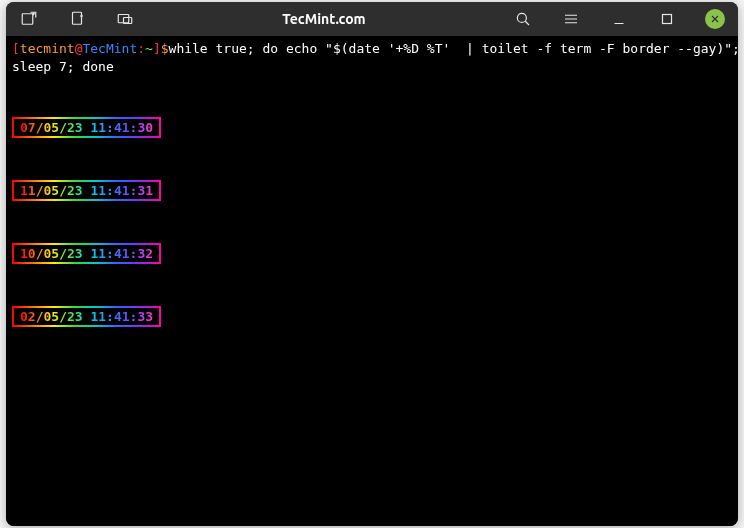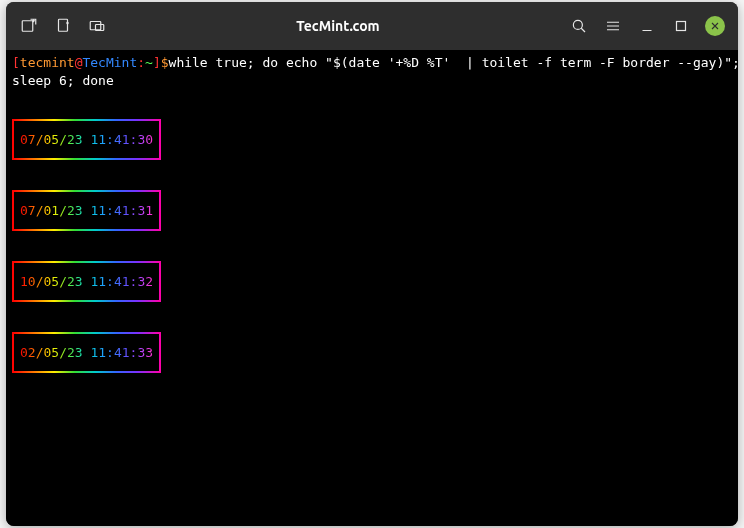--- a/index.html
+++ b/index.html
@@ -15,26 +15,26 @@
     position: absolute;
     top: 2px; left: 6px; right: 6px; bottom: 2px;
     background: #2e2e2e;
     border-radius: 8px;
     box-shadow: 0 2px 12px rgba(0,0,0,0.3);
     display: flex;
     flex-direction: column;
     overflow: hidden;
   }
   .titlebar {
-    height: 48px;
+    height: 34px;
     background: #2e2e2e;
     display: flex;
     align-items: center;
     padding: 12px 8px;
-    gap: 4px;
+    gap: 18px;
     color: #ffffff;
     font-family: -apple-system, "Segoe UI", Ubuntu, Cantarell, sans-serif;
     font-size: 14px;
     flex-shrink: 0;
   }
   .tb-btn {
     width: 30px;
     height: 30px;
     display: flex;
     align-items: center;
@@ -65,23 +65,23 @@
   .prompt .br  { color: #ff3333; }
   .prompt .or  { color: #ff9933; }
   .prompt .bl  { color: #3388ff; }
   .prompt .gr  { color: #55ff55; }
   .clockbox {
     display: inline-block;
     border: 2px solid transparent;
     border-image: linear-gradient(90deg,
       #ff0000 0%, #ff7700 14%, #ffee00 28%, #33dd33 42%,
       #00cccc 56%, #3366ff 70%, #7733ff 84%, #ff00aa 100%) 1;
-    padding: 10px 6px;
-    margin-top: 12px;
-    font-weight: normal;
+    padding: 0 6px;
+    margin-top: 24px;
+    font-weight: bold;
   }
   .clockbox .seg {
     
     background: linear-gradient(90deg,
       #ff0000 0%, #ff7700 12%, #ffee00 24%, #66ee33 36%,
       #00dddd 50%, #2299ff 64%, #5555ff 78%, #aa44ff 90%, #ff33cc 100%);
     -webkit-background-clip: text;
     background-clip: text;
     color: transparent;
   }
@@ -138,24 +138,24 @@
     <div class="tb-btn">
       <div class="close-dot">
         <svg viewBox="0 0 24 24" style="width:12px;height:12px;stroke:#2e2e2e;stroke-width:2.2;">
             <path d="M6 6l12 12M18 6L6 18"></path>
           </svg>
       </div>
     </div>
   </div>
 
   <div class="terminal"><span class="prompt"><span class="br">[</span><span class="or">tecmint</span><span class="br">@</span><span class="bl">TecMint</span><span class="br">:</span><span class="gr">~</span><span class="br">]</span><span class="or">$</span></span><span>while true; do echo "$(date '+%D %T'  | toilet -f term -F border --gay)";</span>
-<span>sleep 6; done</span>
+<span>sleep 7; done</span>
 
 <div class="clockbox"><span class="seg">07/05/23 11:41:30</span></div>
 
-<div class="clockbox"><span class="seg">07/01/23 11:41:31</span></div>
+<div class="clockbox"><span class="seg">11/05/23 11:41:31</span></div>
 
 <div class="clockbox"><span class="seg">10/05/23 11:41:32</span></div>
 
 <div class="clockbox"><span class="seg">02/05/23 11:41:33</span></div>
 </div>
 
 </div>
 
 </body></html>

